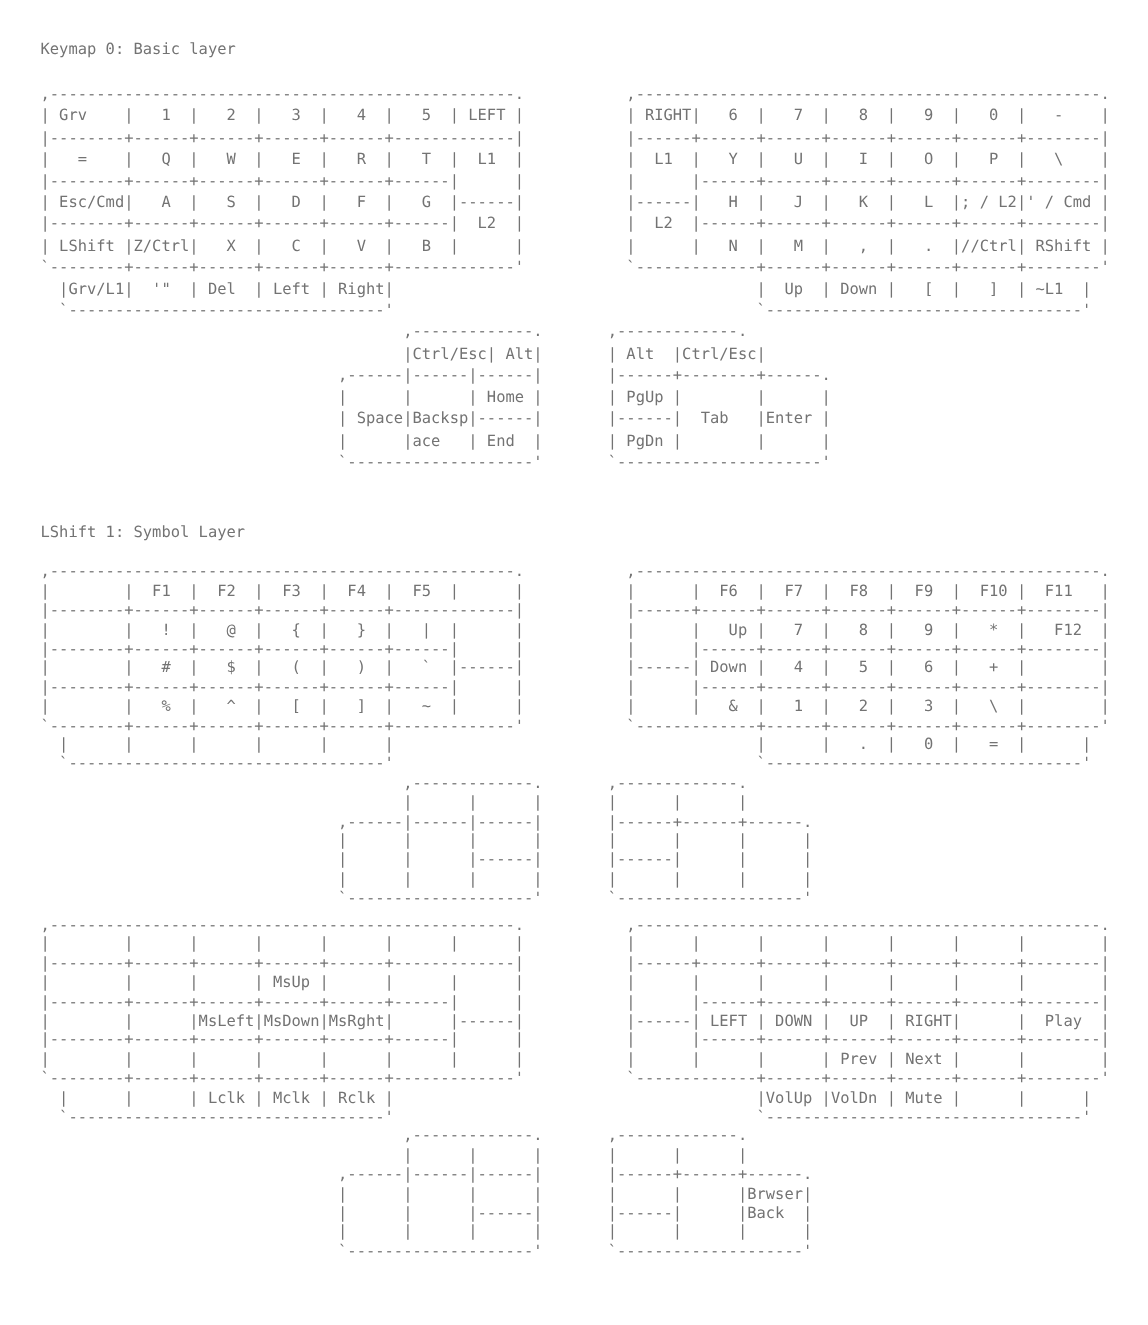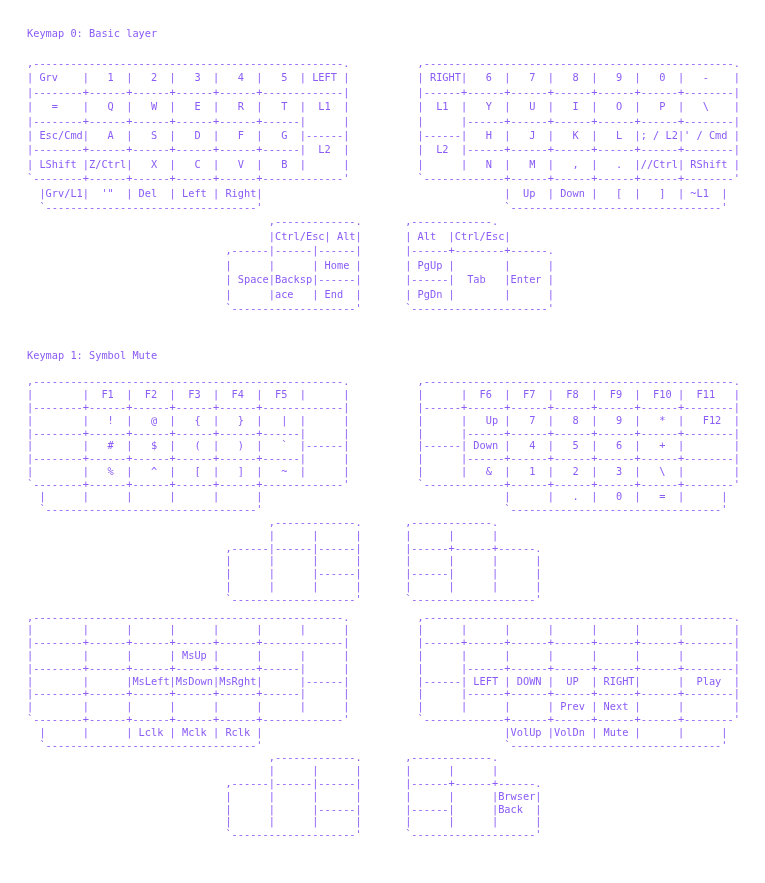--- a/index.html
+++ b/index.html
@@ -9,21 +9,21 @@
     width: 765px;
     height: 883px;
     overflow: hidden;
   }
   .page {
     box-sizing: border-box;
     width: 765px;
     height: 883px;
     padding: 26px 0 0 27px;
     font-family: "DejaVu Sans Mono", "Liberation Mono", monospace;
-    color: #8b5cf6;
+    color: #737373;
   }
   .keymap { display: block; }
   .km-title {
     font-size: 10.3px;
     line-height: 14px;
     white-space: pre;
     font-weight: normal;
     margin: 0;
   }
   .km-art {
@@ -60,21 +60,21 @@
                                        ,-------------.       ,-------------.
                                        |Ctrl/Esc| Alt|       | Alt  |Ctrl/Esc|
                                 ,------|------|------|       |------+--------+------.
                                 |      |      | Home |       | PgUp |        |      |
                                 | Space|Backsp|------|       |------|  Tab   |Enter |
                                 |      |ace   | End  |       | PgDn |        |      |
                                 `--------------------'       `----------------------'</pre>
   </section>
 
   <section class="keymap km1">
-    <div class="km-title">Keymap 1: Symbol Mute</div>
+    <div class="km-title">LShift 1: Symbol Layer</div>
     <pre class="km-art">,--------------------------------------------------.           ,--------------------------------------------------.
 |        |  F1  |  F2  |  F3  |  F4  |  F5  |      |           |      |  F6  |  F7  |  F8  |  F9  |  F10 |  F11   |
 |--------+------+------+------+------+-------------|           |------+------+------+------+------+------+--------|
 |        |   !  |   @  |   {  |   }  |   |  |      |           |      |   Up |   7  |   8  |   9  |   *  |   F12  |
 |--------+------+------+------+------+------|      |           |      |------+------+------+------+------+--------|
 |        |   #  |   $  |   (  |   )  |   `  |------|           |------| Down |   4  |   5  |   6  |   +  |        |
 |--------+------+------+------+------+------|      |           |      |------+------+------+------+------+--------|
 |        |   %  |   ^  |   [  |   ]  |   ~  |      |           |      |   &amp;  |   1  |   2  |   3  |   \  |        |
 `--------+------+------+------+------+-------------'           `-------------+------+------+------+------+--------'
   |      |      |      |      |      |                                       |      |   .  |   0  |   =  |      |

